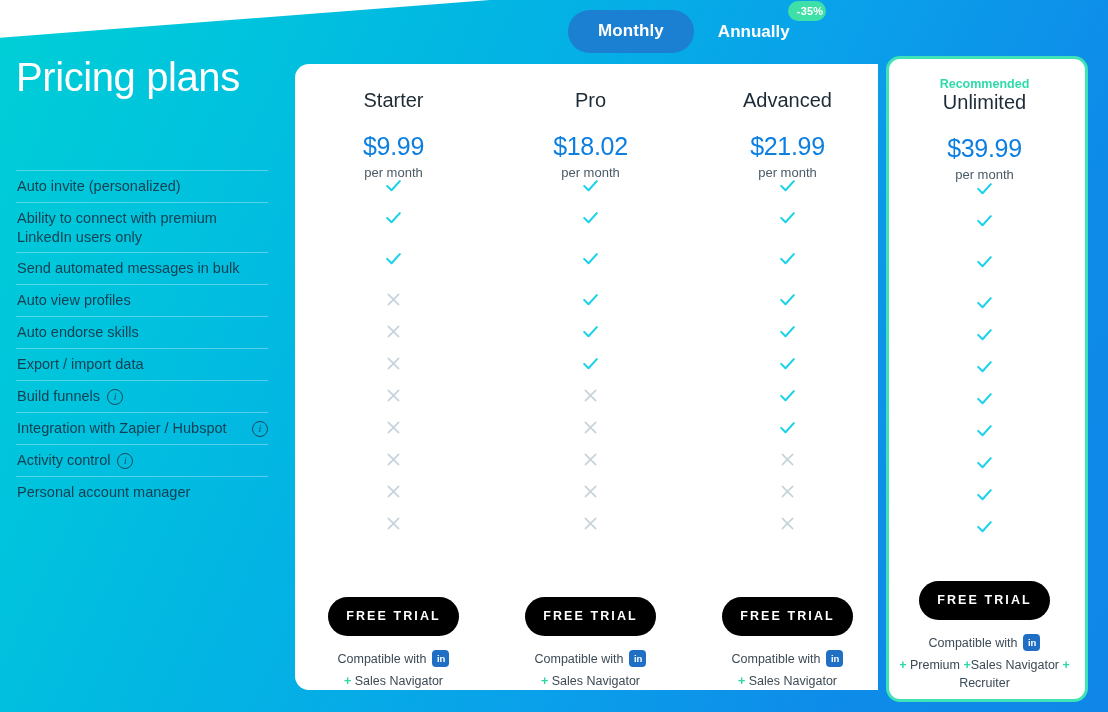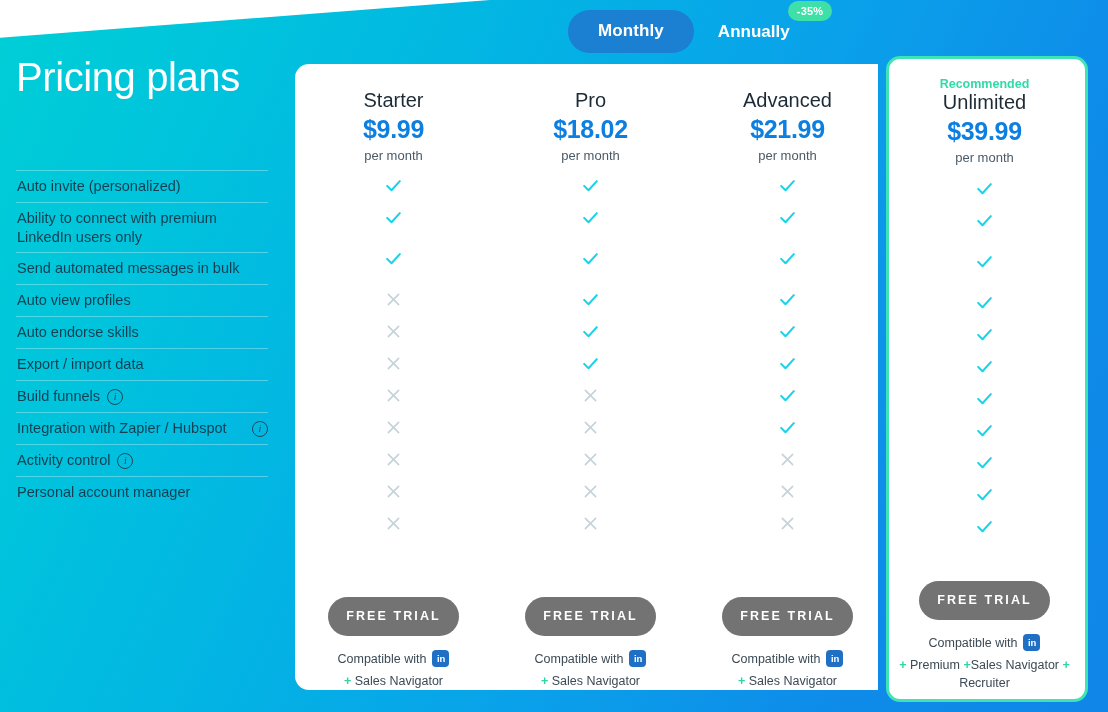--- a/index.html
+++ b/index.html
@@ -64,21 +64,21 @@
     user-select: none;
     position: relative;
   }
   .discount-badge {
     position: absolute;
     left: 70px; top: -21px;
     background: #3fe0a7;
     color: #ffffff;
     font-size: 11px;
     font-weight: 700;
-    padding: 4px 9px 4px 9px;
+    padding: 4px 3px 4px 9px;
     border-radius: 10px;
     letter-spacing: .2px;
     white-space: nowrap;
   }
 
   
   .left-panel {
     position: absolute;
     left: 0; top: 0;
     width: 296px;
@@ -187,22 +187,22 @@
   .plan-name {
     color: #1d2b36;
     font-size: 20px;
     font-weight: 400;
     margin-top: 25px;
   }
   .col-3 .plan-name { margin-top: 0; }
   .plan-price {
     color: #0c7fe0;
     font-size: 25px;
-    font-weight: 700;
-    margin-top: 3px;
+    font-weight: 400;
+    margin-top: 20px;
     letter-spacing: -.3px;
   }
   .plan-period {
     color: #4a5a66;
     font-size: 13px;
     margin-top: 4px;
   }
 
   
   .marks {
@@ -223,21 +223,21 @@
 
   
   .col-foot {
     position: absolute;
     bottom: 0;
     width: 100%;
     text-align: center;
   }
   .trial-btn {
     display: inline-block;
-    background: #737373;
+    background: #000000;
     color: #ffffff;
     font-size: 12.5px;
     font-weight: 700;
     letter-spacing: 2.1px;
     padding: 12px 0 13px 0;
     width: 131px;
     border-radius: 22px;
     border: none;
     cursor: pointer;
     font-family: "Liberation Sans", sans-serif;

